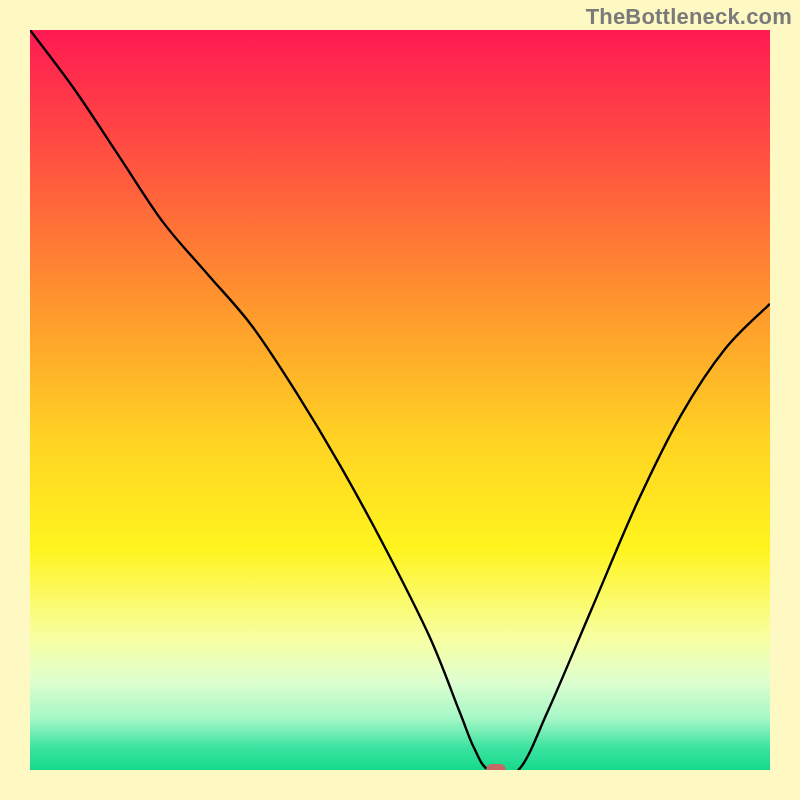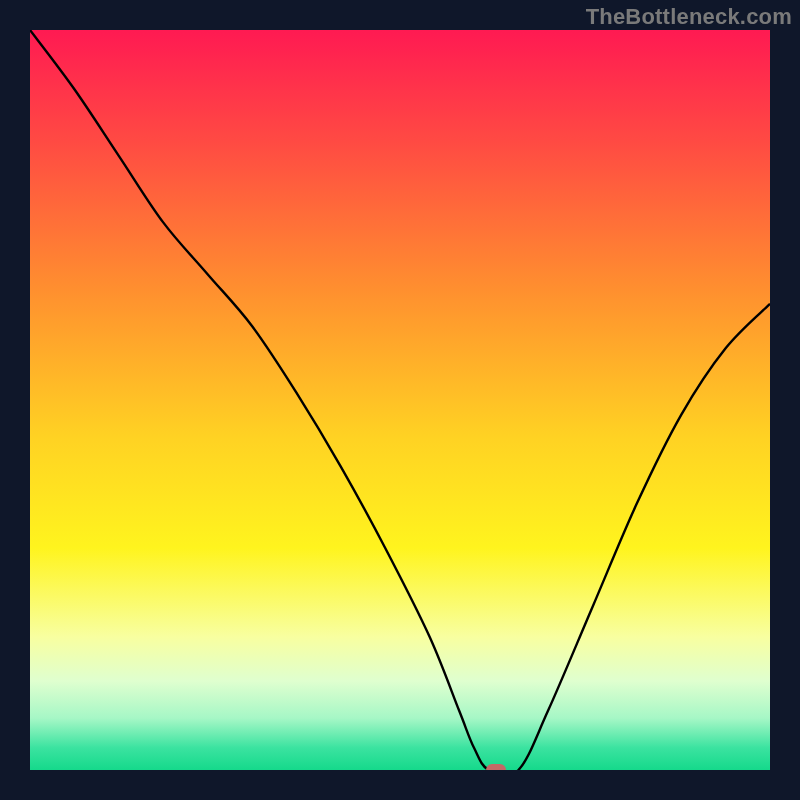--- a/index.html
+++ b/index.html
@@ -7,21 +7,21 @@
     padding: 0;
     width: 800px;
     height: 800px;
     background: #000;
     font-family: Arial, Helvetica, sans-serif;
   }
   .frame {
     position: relative;
     width: 800px;
     height: 800px;
-    background: #0f172a;
+    background: #fef9c3;
   }
   .watermark {
     position: absolute;
     top: 4px;
     right: 8px;
     color: #7a7a7a;
     font-size: 22px;
     font-weight: 600;
     letter-spacing: 0.2px;
     z-index: 10;

